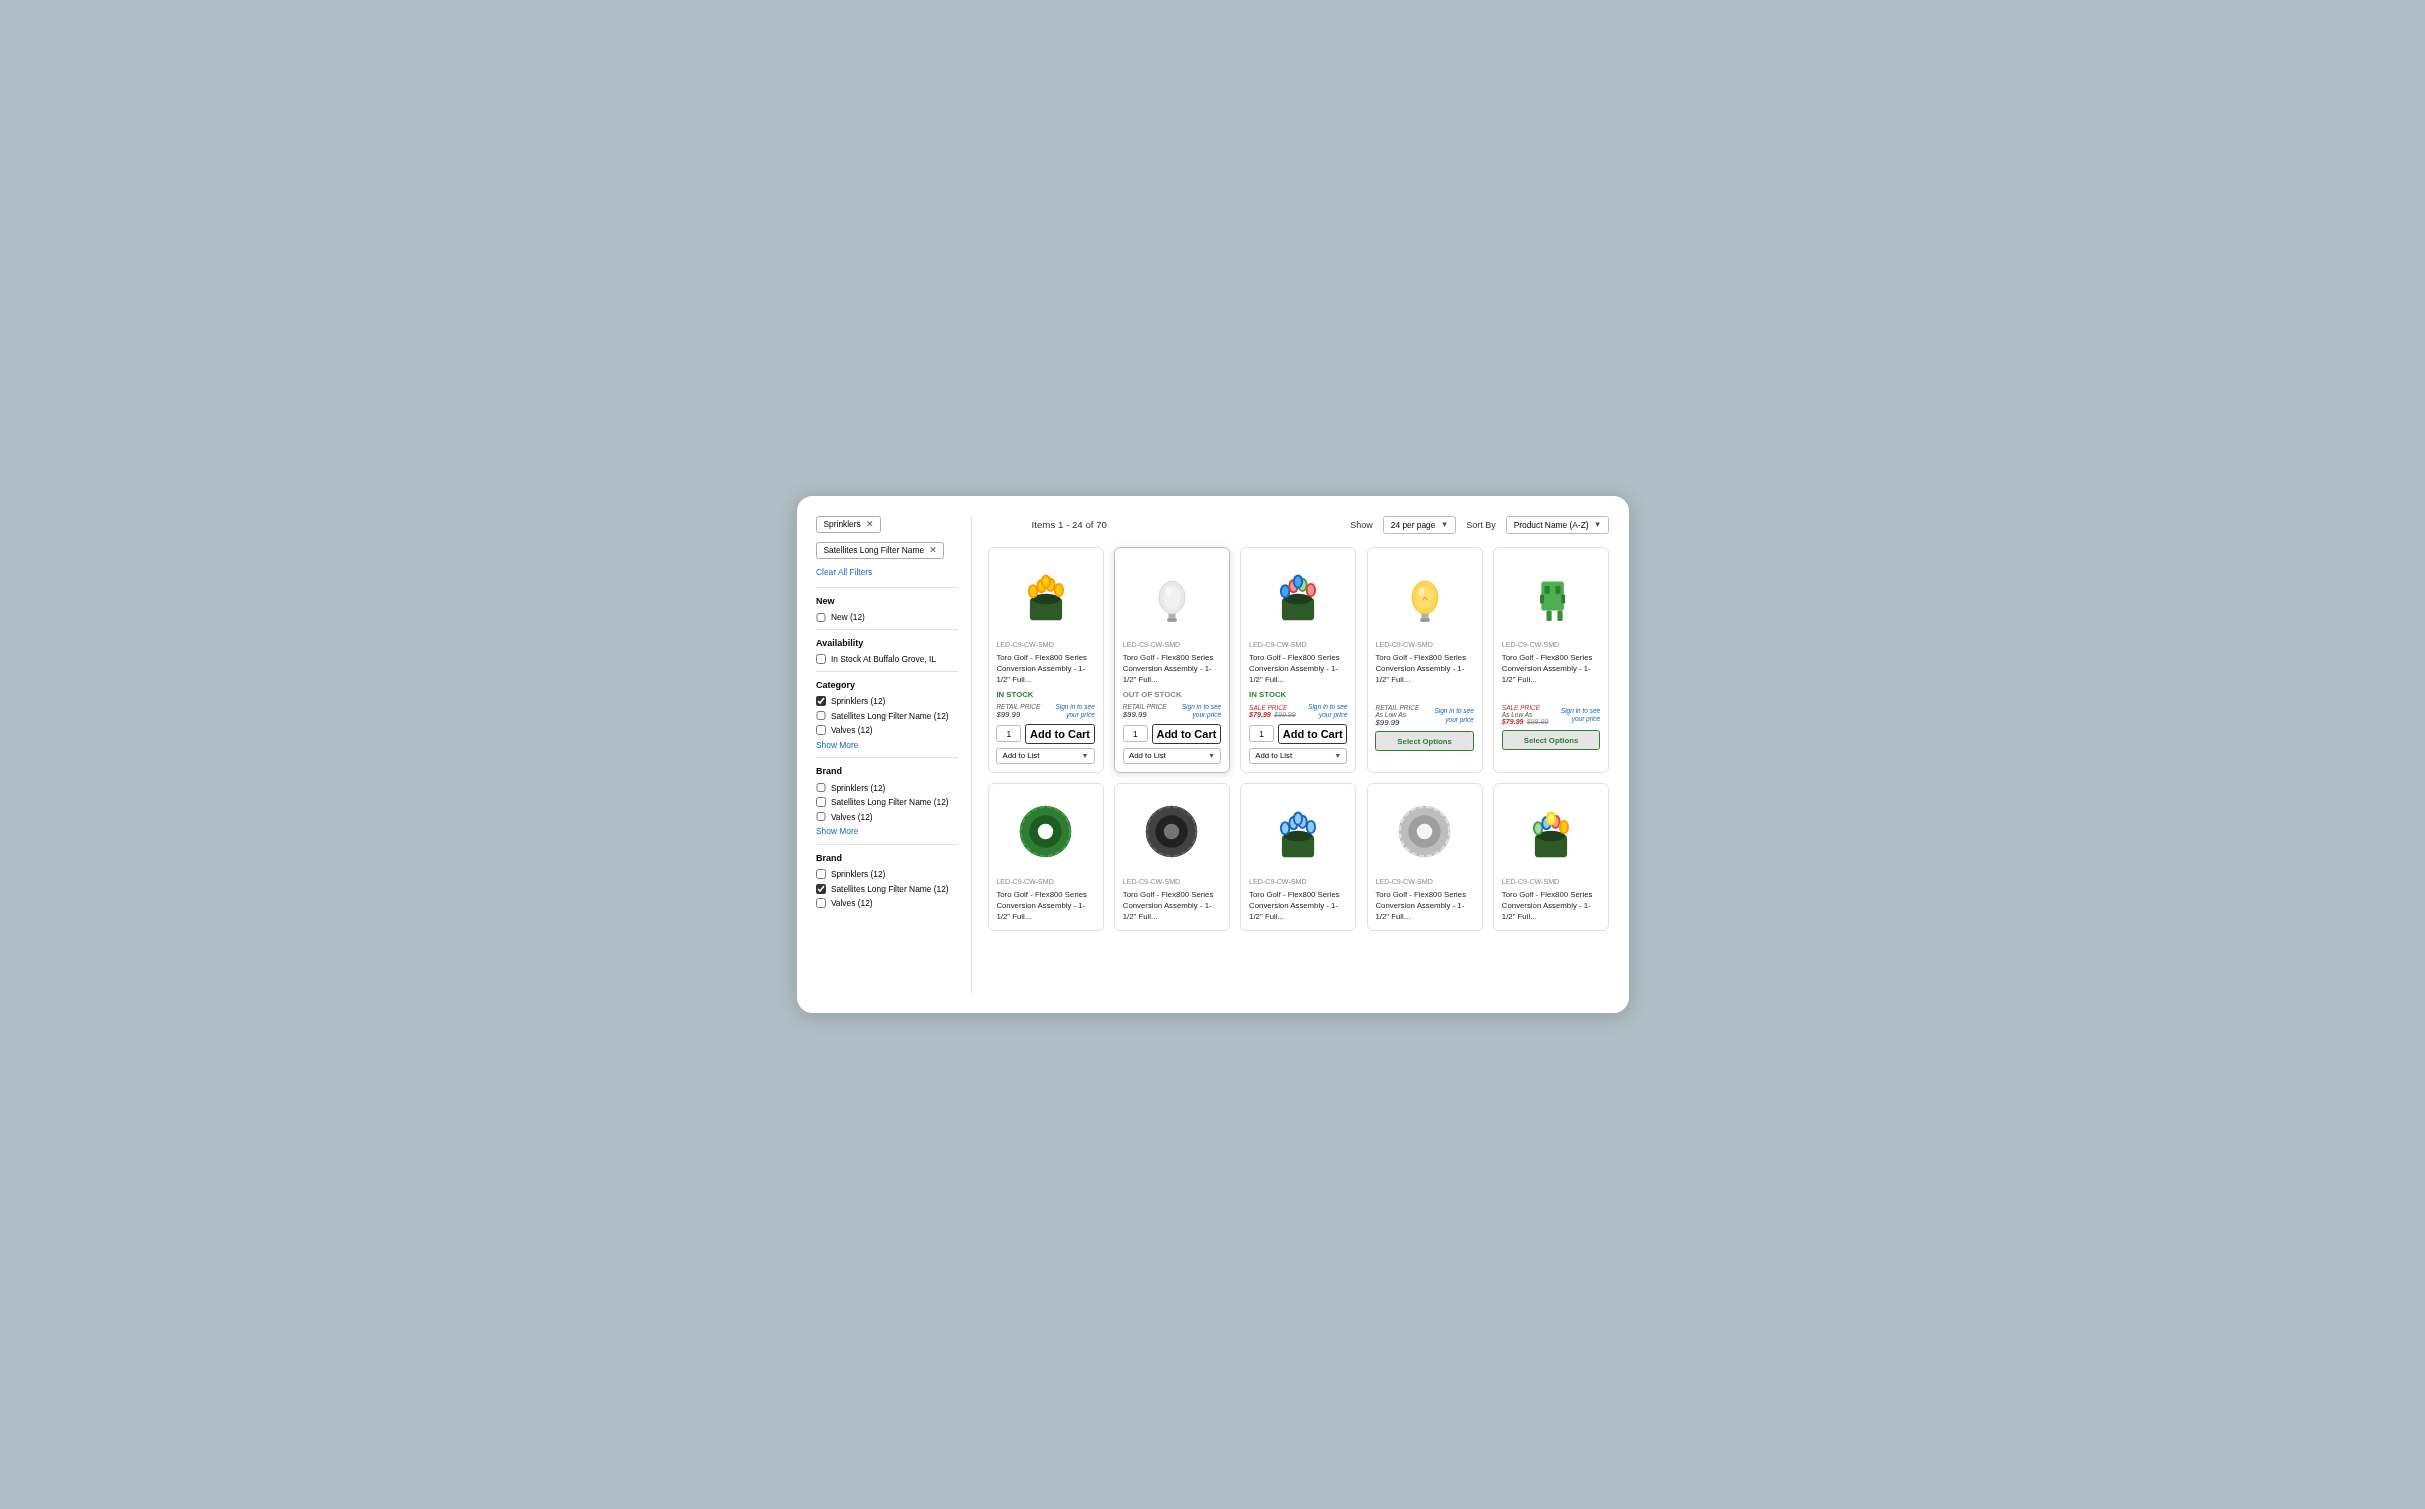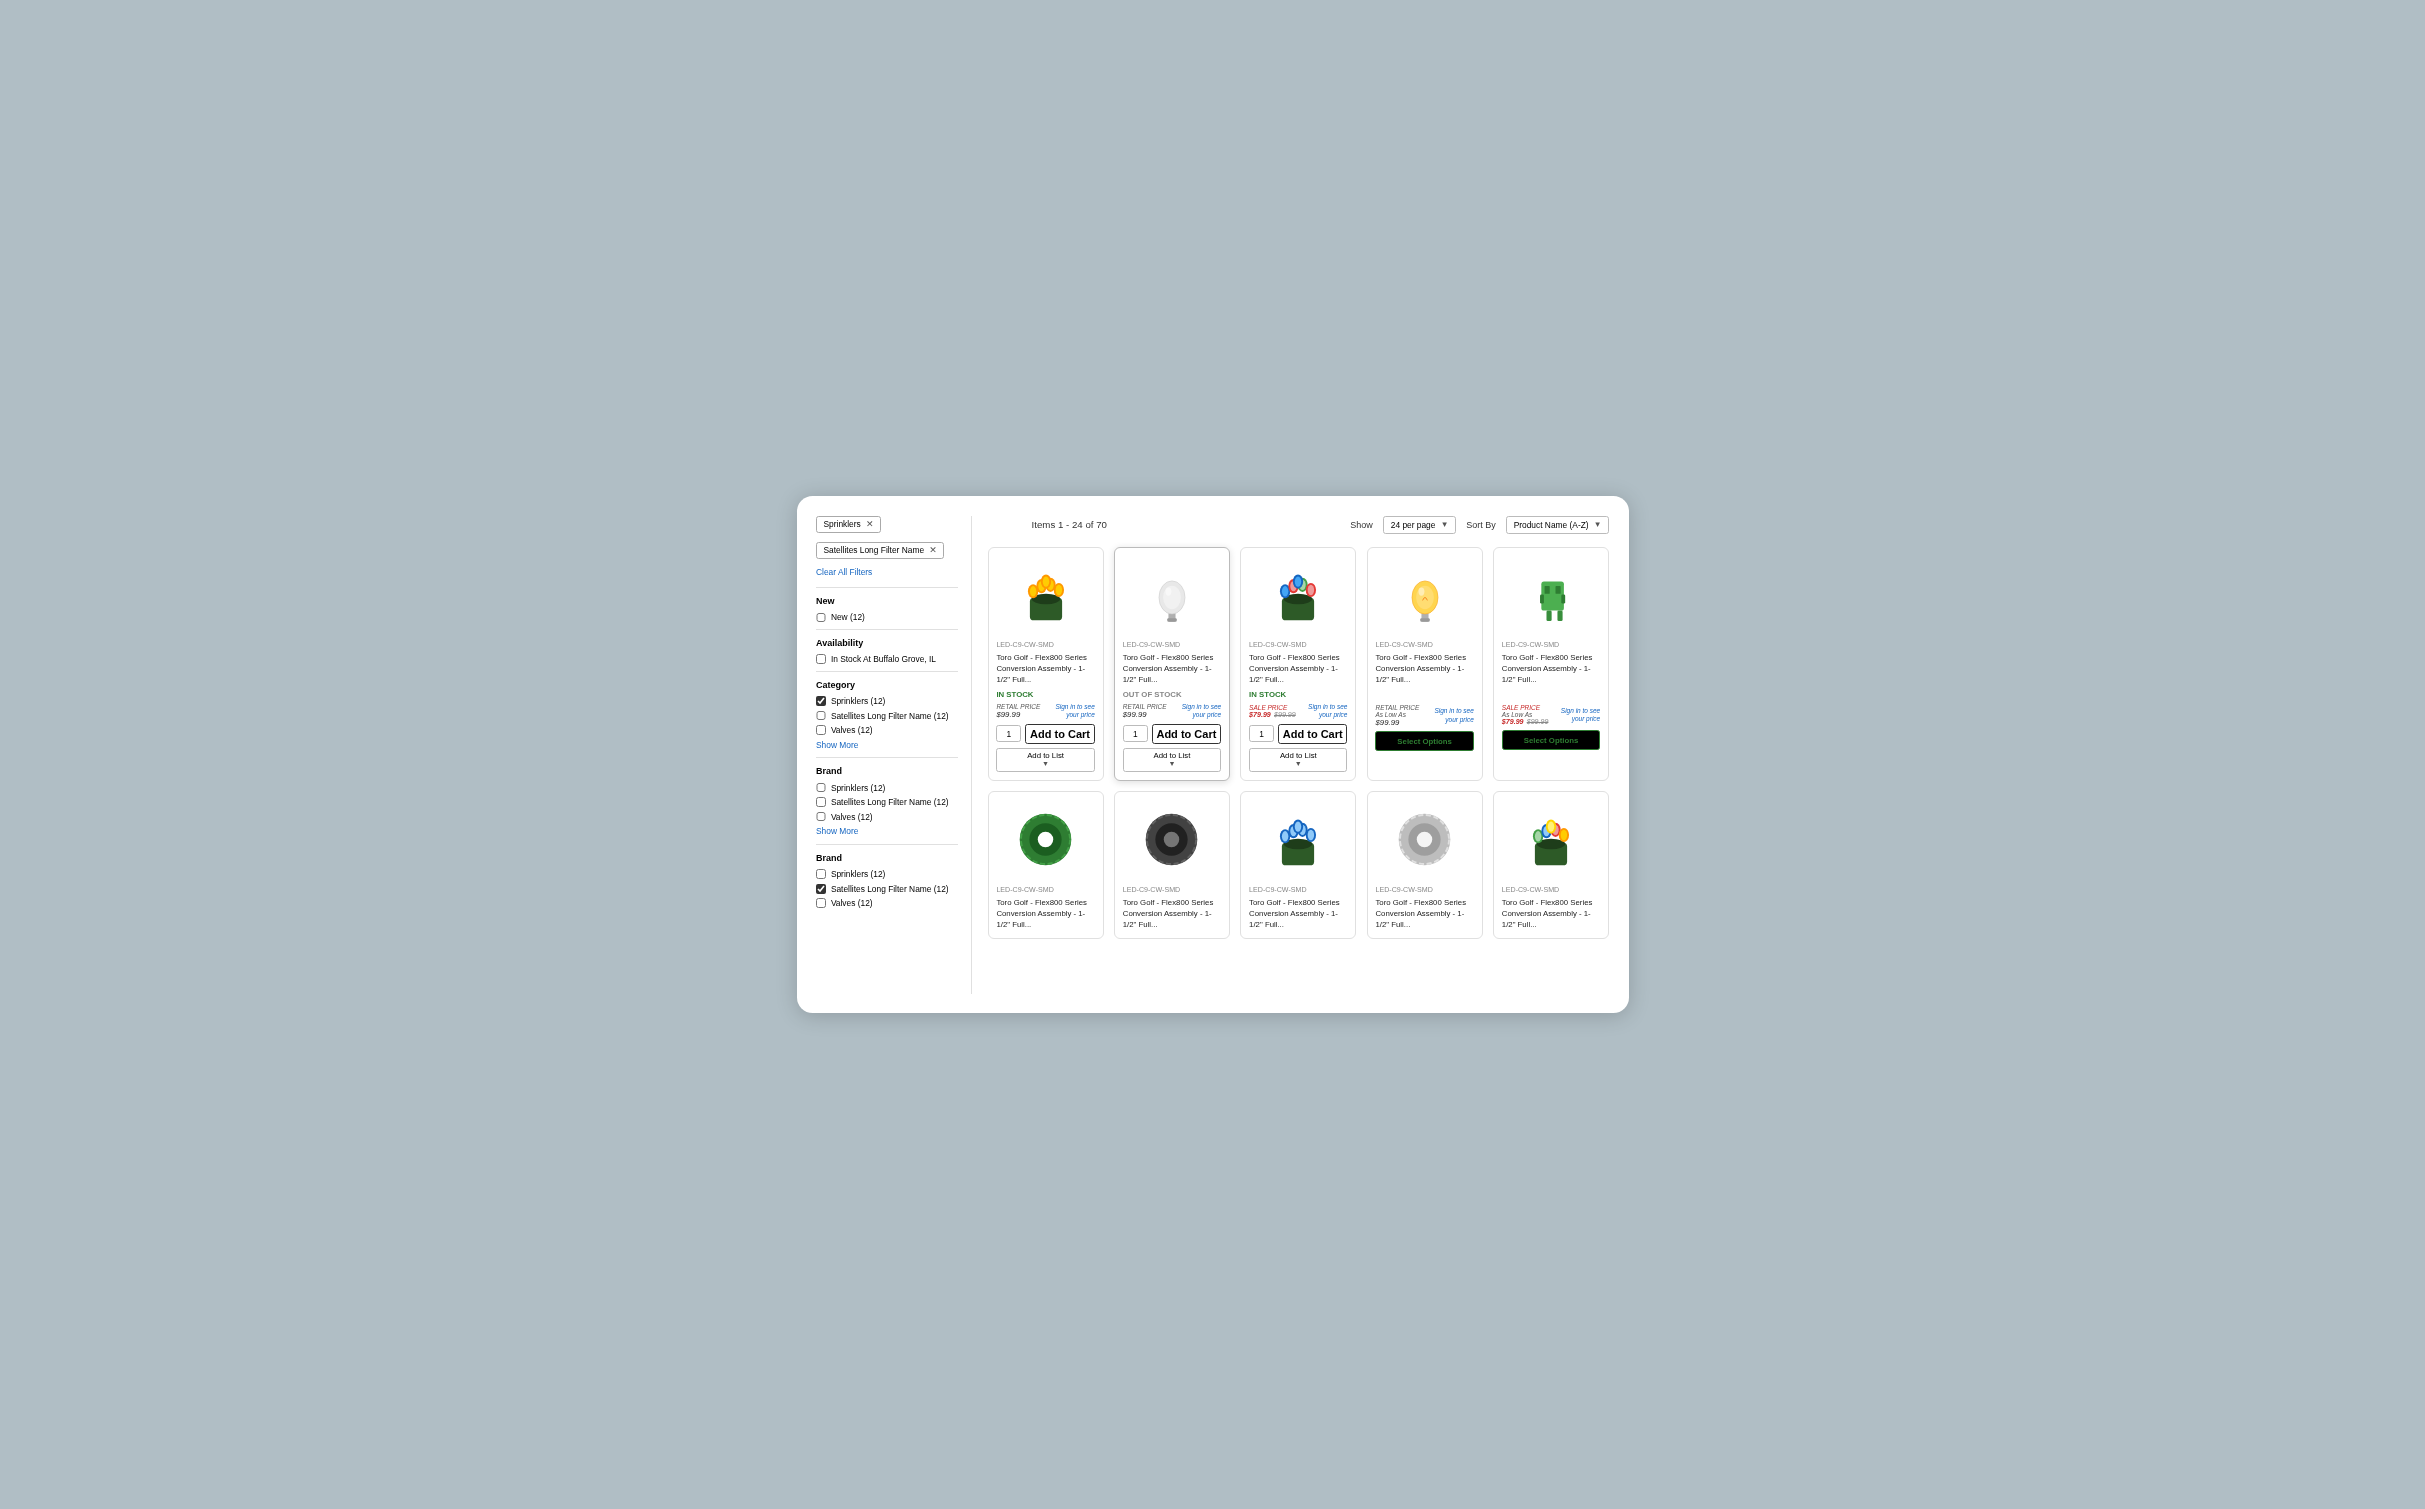--- a/index.html
+++ b/index.html
@@ -192,39 +192,38 @@
       border-radius: 2.6px;
       font-size: 11px;
       font-weight: bold;
       padding: 3.2px 2.6px;
       cursor: pointer;
       white-space: nowrap;
     }
     .select-options-btn {
       width: 100%;
       border: 1.3px solid #2e7d32;
-      background: #000000;
+      background: #e5e5e5;
       border-radius: 2.6px;
       font-size: 7.8px;
       font-weight: bold;
       color: #2e7d32;
       padding: 4.5px 2.6px;
       cursor: pointer;
     }
     .add-list-row {
       display: flex;
       align-items: center;
       border: 0.6px solid #bbb;
       border-radius: 2.6px;
       font-size: 7.8px;
       padding: 2.6px 5.2px;
       cursor: pointer;
       justify-content: space-between;
       background: #fff;
-      flex-direction: column;
     }
     .add-list-row .chevron { font-size: 7.1px; color: #555; }
 
     
     .product-grid-bottom {
       display: grid;
       grid-template-columns: repeat(5, 1fr);
       gap: 10.4px;
       margin-top: 10.4px;
     }

